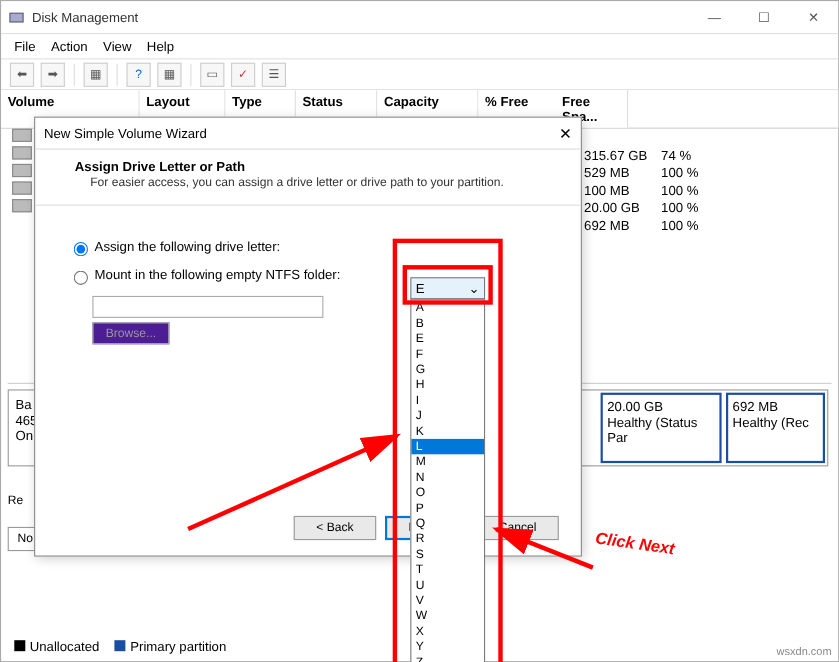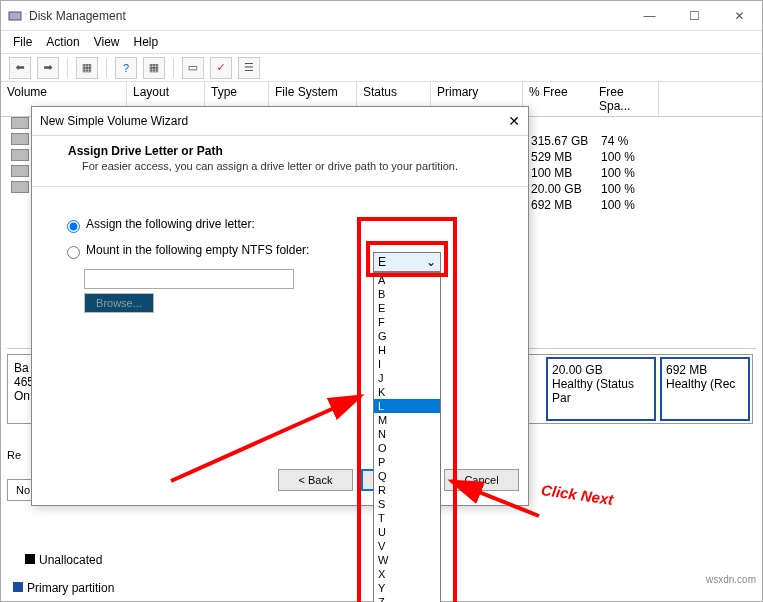--- a/index.html
+++ b/index.html
@@ -8,57 +8,57 @@
     .titlebar { display: flex; align-items: center; height: 30px; border-bottom: 1px solid #e0e0e0; justify-content: flex-end; }
     .titlebar .icon-box { width: 28px; display: flex; justify-content: center; }
     .titlebar .title { flex: 1; color: #333; font-size: 12px; }
     .win-btns { display: flex; }
     .win-btn { width: 45px; height: 28px; display: flex; align-items: center; justify-content: center; color: #555; }
     .menubar { display: flex; gap: 14px; padding: 4px 12px; border-bottom: 1px solid #e0e0e0; }
     .menubar span { color: #000; }
     .toolbar { display: flex; align-items: center; gap: 6px; padding: 3px 8px; border-bottom: 1px solid #e0e0e0; height: 28px; }
     .tbtn { width: 22px; height: 22px; border: 1px solid #ccc; background: #f7f7f7; display: flex; align-items: center; justify-content: center; font-size: 11px; color: #555; }
     .tsep { width: 1px; height: 20px; background: #ddd; margin: 0 2px; }
-    .col-headers { display: flex; border-bottom: 1px solid #ccc; background: #fff; }
+    .col-headers { display: flex; border-bottom: 1px solid #ccc; background: #fff; font-weight: bold; }
     .col-headers .ch { border-right: 1px solid #ddd; padding: 3px 6px; color: #000; background: #fff; }
     .content-area { position: relative; }
     .vol-rows { position: absolute; left: 530px; top: 16px; }
     .vol-rows .row { display: flex; height: 16px; align-items: center; }
     .vol-rows .row span { display: inline-block; }
     .vol-rows .fs { width: 70px; }
     .disk-icon-col { position: absolute; left: 10px; top: 0; }
     .disk-icon-col .di { width: 18px; height: 12px; border: 1px solid #888; background: #bbb; margin-bottom: 4px; }
     .lower-panel { position: absolute; top: 347px; left: 6px; right: 6px; border-top: 1px solid #ccc; }
     .basic-box { position: absolute; top: 5px; left: 0; border: 1px solid #999; width: 746px; height: 70px; display: flex; }
     .basic-left { width: 90px; border-right: 1px solid #999; padding: 6px; font-size: 11px; overflow: hidden; }
     .part-box { border: 2px solid #1a4ea3; flex: 0 0 auto; margin: 2px; padding: 4px; font-size: 11px; }
     .removable-label { position: absolute; top: 100px; left: 0; font-size: 11px; }
     .nomedia { position: absolute; top: 130px; left: 0; border: 1px solid #999; padding: 4px 8px; font-size: 11px; }
-    .legend { position: absolute; bottom: 6px; left: 12px; display: flex; gap: 14px; align-items: center; font-size: 11px; flex-direction: column; }
+    .legend { position: absolute; bottom: 6px; left: 12px; display: flex; gap: 14px; align-items: flex-end; font-size: 11px; }
     .legend .sw { width: 10px; height: 10px; display: inline-block; margin-right: 4px; }
     .wizard { position: absolute; top: 105px; left: 30px; width: 498px; height: 400px; border: 1px solid #888; background: #fff; box-shadow: 2px 2px 10px rgba(0,0,0,0.2); }
     .wizard .wiz-title { display: flex; align-items: center; justify-content: space-between; padding: 6px 8px; border-bottom: 1px solid #ddd; }
     .wizard .wiz-head { padding: 8px 20px 14px 36px; border-bottom: 1px solid #ddd; }
     .wizard .wiz-head .h1 { font-weight: bold; font-size: 12px; }
     .wizard .wiz-head .h2 { font-size: 11px; padding-left: 14px; padding-top: 2px; color: #333; }
     .wizard .wiz-body { padding: 30px 30px; }
     .wizard .radio-row { display: flex; align-items: flex-start; margin-bottom: 10px; font-size: 11px; }
     .wizard .radio-row input { margin-right: 6px; }
-    .wizard .wiz-buttons { position: absolute; bottom: 14px; right: 9px; display: flex; gap: 8px; }
+    .wizard .wiz-buttons { position: absolute; bottom: 14px; right: 20px; display: flex; gap: 8px; }
     .wizard .wbtn { width: 75px; height: 22px; border: 1px solid #999; background: #e9e9e9; font-size: 11px; display: flex; align-items: center; justify-content: center; }
     .wizard .wbtn.hl { border: 2px solid #0078d7; }
     .combo { position: absolute; top: 251px; left: 372px; width: 68px; height: 20px; border: 1px solid #7a7a7a; background: #e5f1fb; display: flex; align-items: center; padding: 0 4px; justify-content: space-between; font-size: 11px; }
     .drop { position: absolute; top: 271px; left: 372px; width: 68px; border: 1px solid #7a7a7a; background: #fff; }
     .drop .opt { padding: 0 4px; font-size: 11px; height: 14px; line-height: 14px; }
     .drop .opt.sel { background: #0078d7; color: #fff; }
     .txt-in { width: 210px; height: 20px; border: 1px solid #aaa; margin-left: 22px; margin-bottom: 4px; }
-    .browse { width: 70px; height: 20px; border: 1px solid #bbb; background: #0c4a6e; margin-left: 22px; color:#999; font-size:11px; display:flex; align-items:center; justify-content:center; }
+    .browse { width: 70px; height: 20px; border: 1px solid #bbb; background: #4c1d95; margin-left: 22px; color:#999; font-size:11px; display:flex; align-items:center; justify-content:center; }
     .red-box { position: absolute; border: 4px solid #f00; pointer-events: none; }
     .annot { position: absolute; color: #f00; font-weight: bold; font-style: italic; font-size: 15px; pointer-events: none; }
-    .watermark { position: absolute; bottom: 16px; right: 6px; font-size: 10px; color: #888; text-align: right; }
+    .watermark { position: absolute; bottom: 3px; right: 6px; font-size: 10px; color: #888; text-align: right; }
     svg.overlay { position: absolute; top:0; left:0; pointer-events:none; }
   </style>
 </head>
 <body>
 
 <div class="window">
 
   <div class="titlebar">
     <div class="icon-box">
       <svg width="16" height="16">
@@ -91,23 +91,22 @@
     <div class="tsep"></div>
     <div class="tbtn">▭</div>
     <div class="tbtn" style="color:#c33">✓</div>
     <div class="tbtn">☰</div>
   </div>
 
   <div class="col-headers">
     <div class="ch" style="width:126px">Volume</div>
     <div class="ch" style="width:78px">Layout</div>
     <div class="ch" style="width:64px">Type</div>
-    <div class="ch" style="width:88px">File System</div>
     <div class="ch" style="width:74px">Status</div>
-    <div class="ch" style="width:92px">Primary</div>
+    <div class="ch" style="width:92px">Capacity</div>
     <div class="ch" style="width:70px;border-right:none">% Free</div>
     <div class="ch" style="width:66px">Free Spa...</div>
   </div>
 
   <div class="content-area">
     <div class="disk-icon-col">
       <div class="di"></div>
       <div class="di"></div>
       <div class="di"></div>
       <div class="di"></div>

